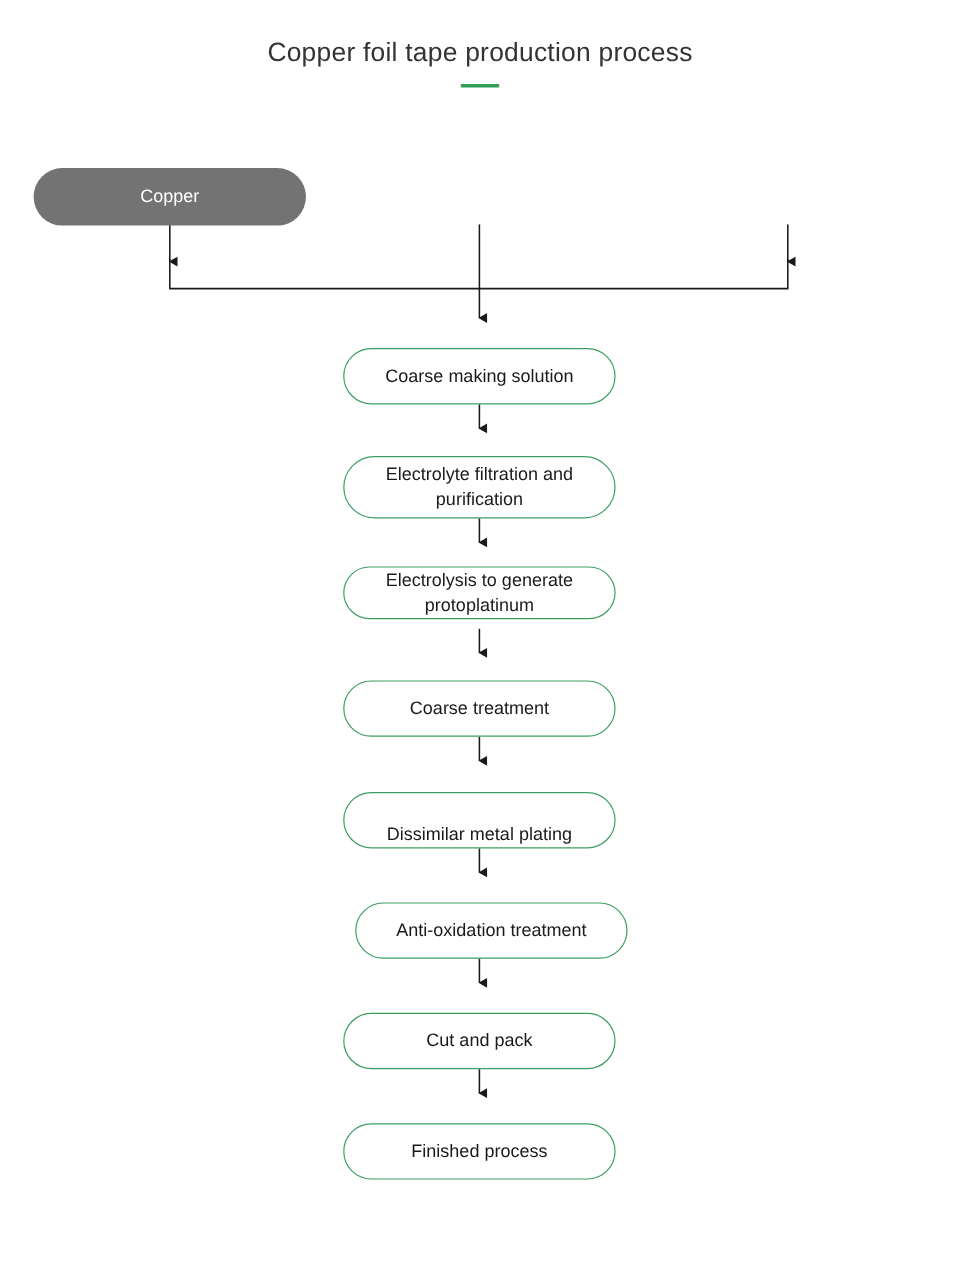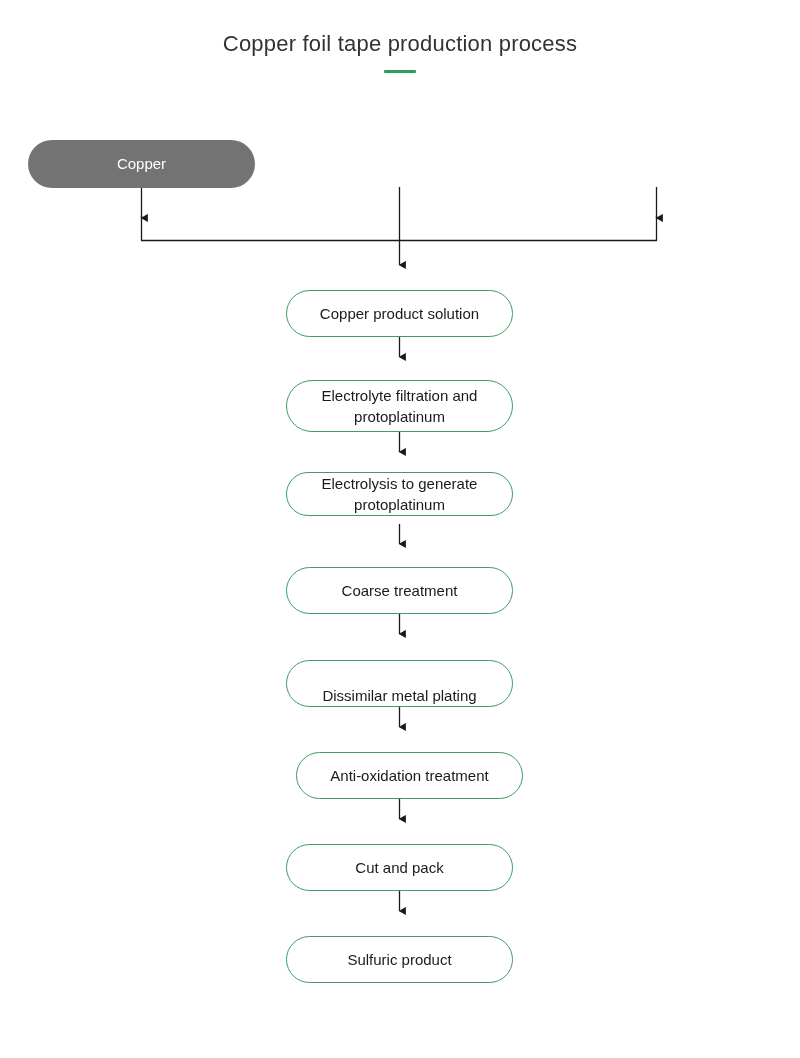--- a/index.html
+++ b/index.html
@@ -130,26 +130,26 @@
     </g>
   </svg>
 
   <div class="node node-input" style="left:28px; top:140px; width:227px; height:48px;">
     <span class="node-label">Copper</span>
   </div>
 
 
 
   <div class="node node-step" style="left:286px; top:290px; width:227px; height:47px;">
-    <span class="node-label">Copper product solution</span>
+    <span class="node-label">Coarse making solution</span>
   </div>
 
   <div class="node node-step" style="left:286px; top:380px; width:227px; height:52px;">
     <span class="node-label">Electrolyte filtration and
-protoplatinum</span>
+purification</span>
   </div>
 
   <div class="node node-step" style="left:286px; top:472px; width:227px; height:44px;">
     <span class="node-label">Electrolysis to generate
 protoplatinum</span>
   </div>
 
   <div class="node node-step" style="left:286px; top:567px; width:227px; height:47px;text-align:center;">
     <span class="node-label">Coarse treatment</span>
   </div>
@@ -160,16 +160,16 @@
 
   <div class="node node-step" style="left:296px; top:752px; width:227px; height:47px;">
     <span class="node-label">Anti-oxidation treatment</span>
   </div>
 
   <div class="node node-step" style="left:286px; top:844px; width:227px; height:47px;">
     <span class="node-label">Cut and pack</span>
   </div>
 
   <div class="node node-step" style="left:286px; top:936px; width:227px; height:47px;">
-    <span class="node-label">Sulfuric product</span>
+    <span class="node-label">Finished process</span>
   </div>
 
 </div>
 
 </body></html>

